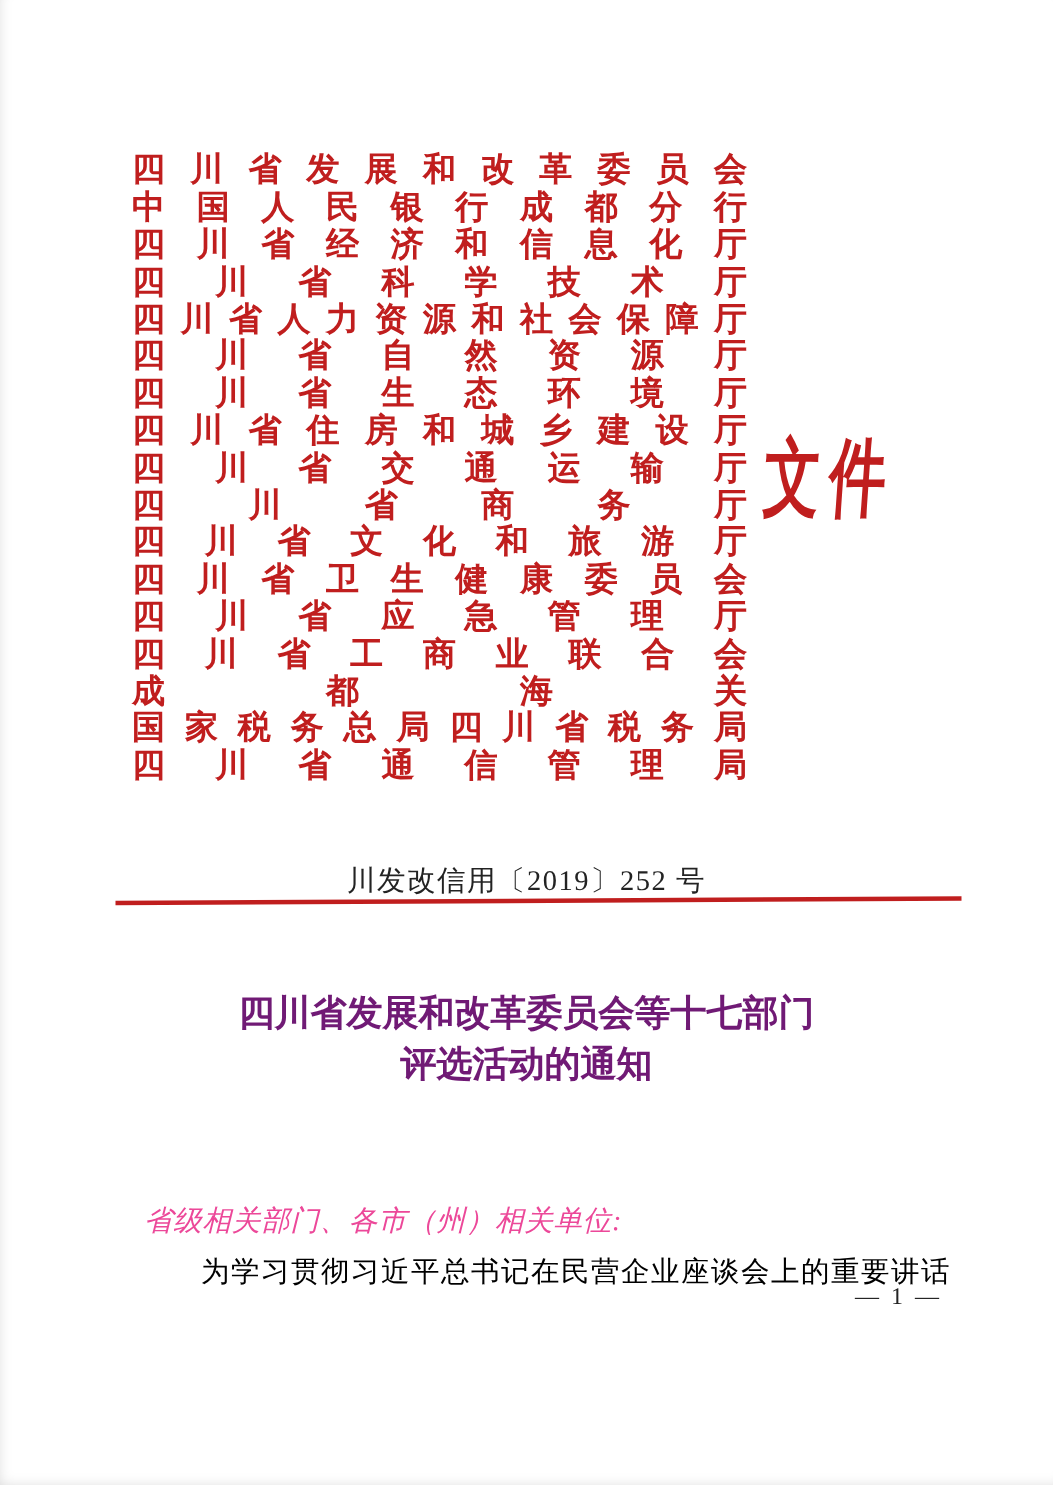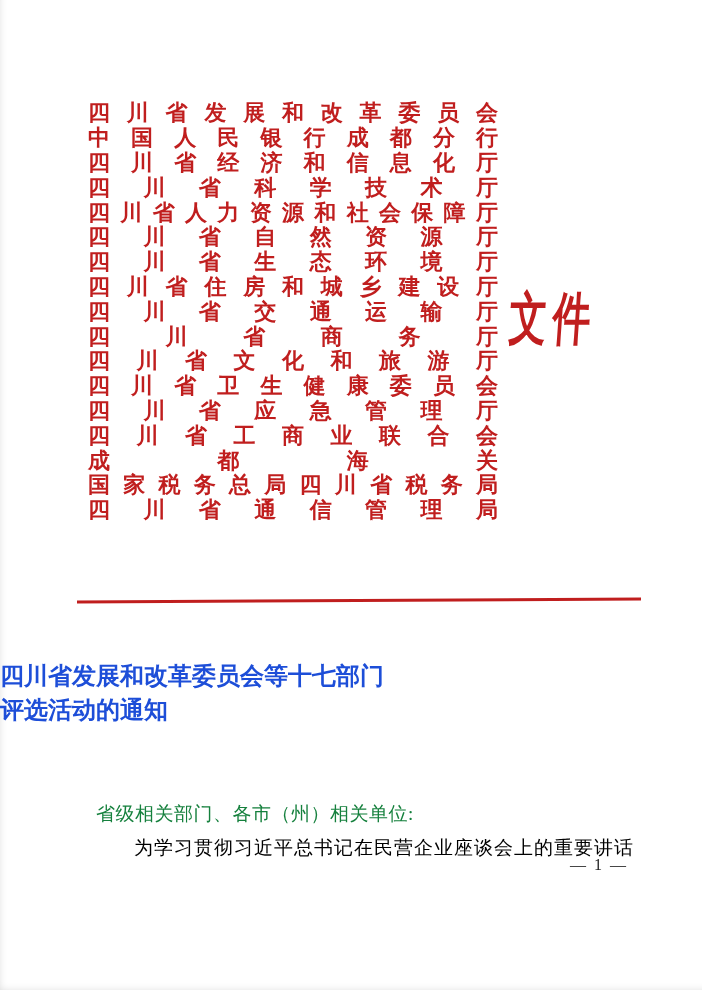--- a/index.html
+++ b/index.html
@@ -69,36 +69,37 @@
     height: 3px;
     background: var(--red, #c01e1e);
     transform: rotate(-0.3deg);
   }
   
   .title-block {
     position: absolute;
     left: 0;
     top: 659px;
     width: 100%;
-    text-align: left;
+    text-align: center;
     font-family: "Liberation Sans", "DejaVu Sans", sans-serif;
     font-weight: bold;
     font-size: 24px;
-    color: #1d4ed8;
+    color: #701a75;
     line-height: 33.5px;
   }
   
   .salutation {
     position: absolute;
     left: 96px;
     top: 801px;
     font-size: 19px;
-    color: #15803d;
+    color: #ec4899;
     letter-spacing: 0.5px;
     white-space: nowrap;
+    font-style: italic;
   }
   .paragraph {
     position: absolute;
     left: 134px;
     top: 835px;
     font-size: 19px;
     color: #000000;
     letter-spacing: 1px;
     white-space: nowrap;
   }
@@ -302,20 +303,21 @@
         <span>通</span>
         <span>信</span>
         <span>管</span>
         <span>理</span>
         <span>局</span>
       </div>
     </div>
 
   <div class="doc-type">文件</div>
 
+  <div class="doc-number">川发改信用〔2019〕252 号</div>
 
   <div class="red-line"></div>
 
   <div class="title-block">
     <div>四川省发展和改革委员会等十七部门</div>
     <div>评选活动的通知</div>
   </div>
 
   <div class="salutation">省级相关部门、各市（州）相关单位:</div>
 

